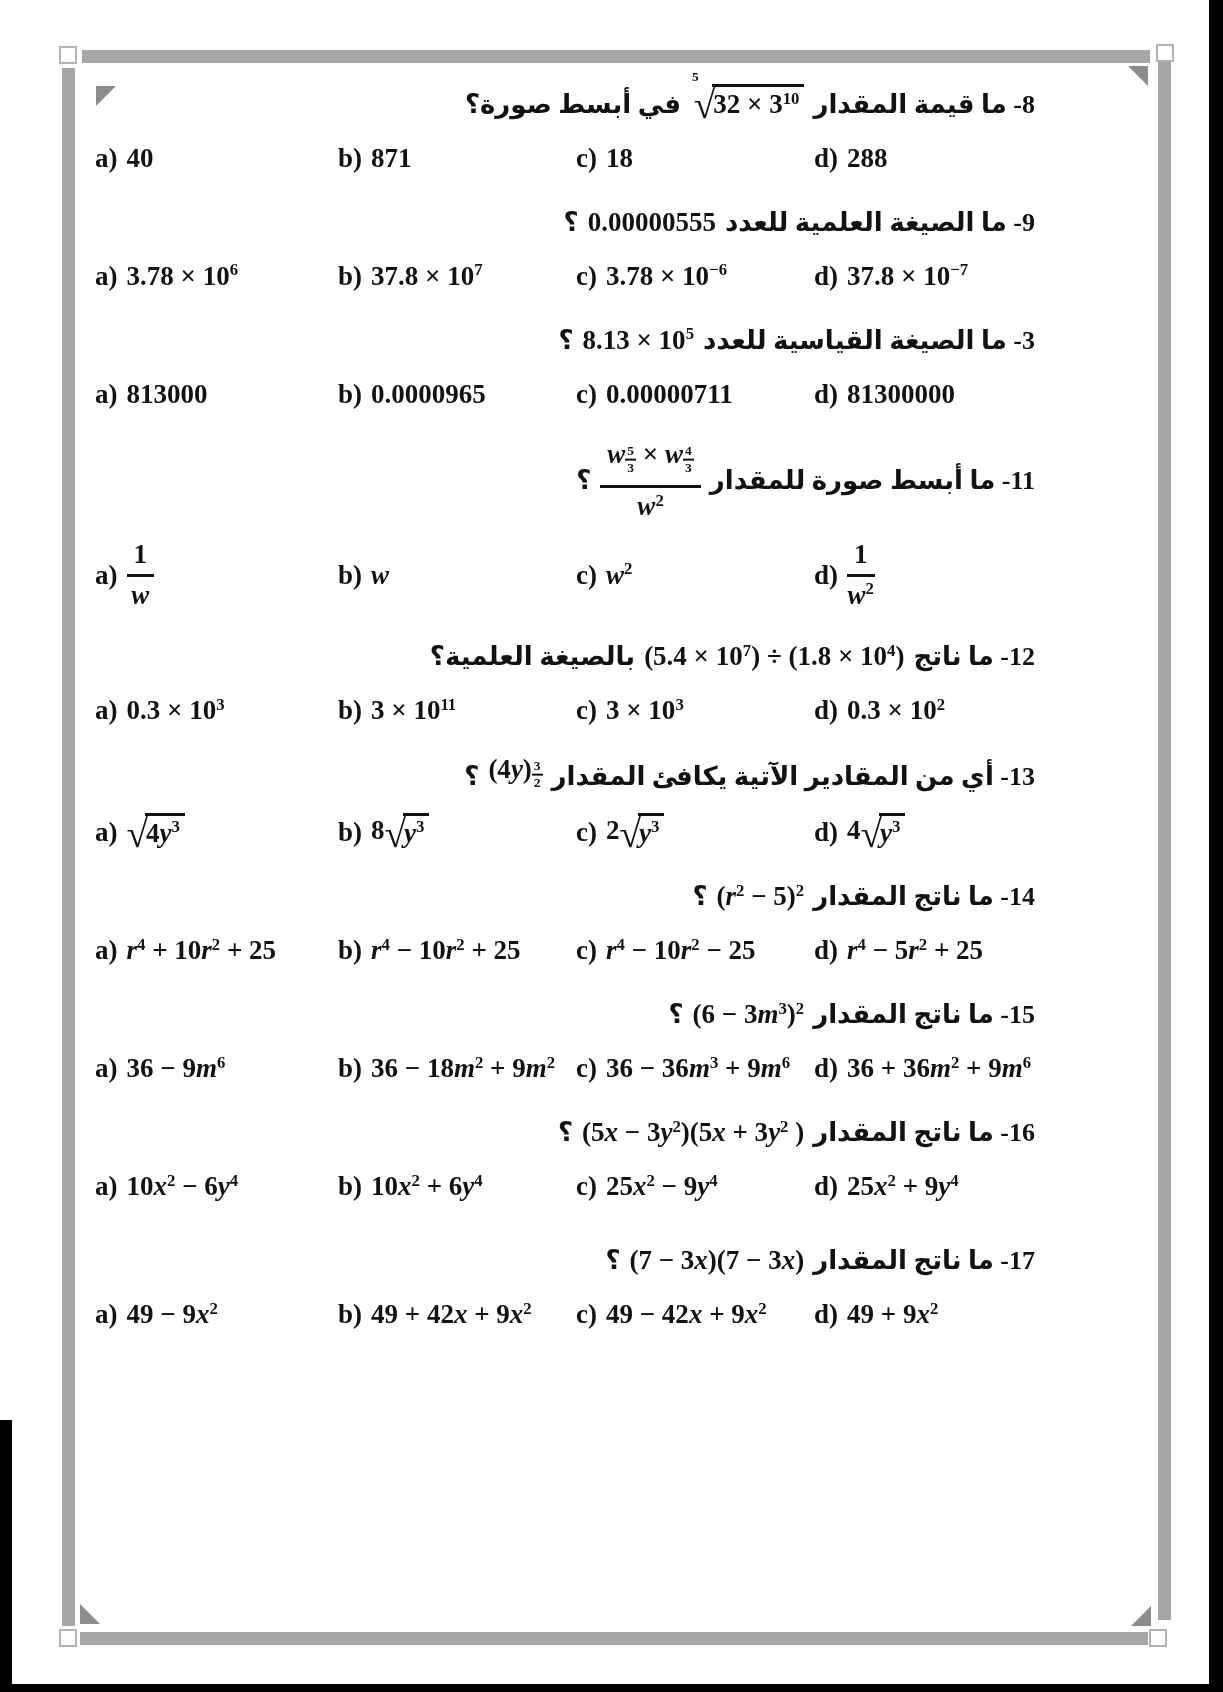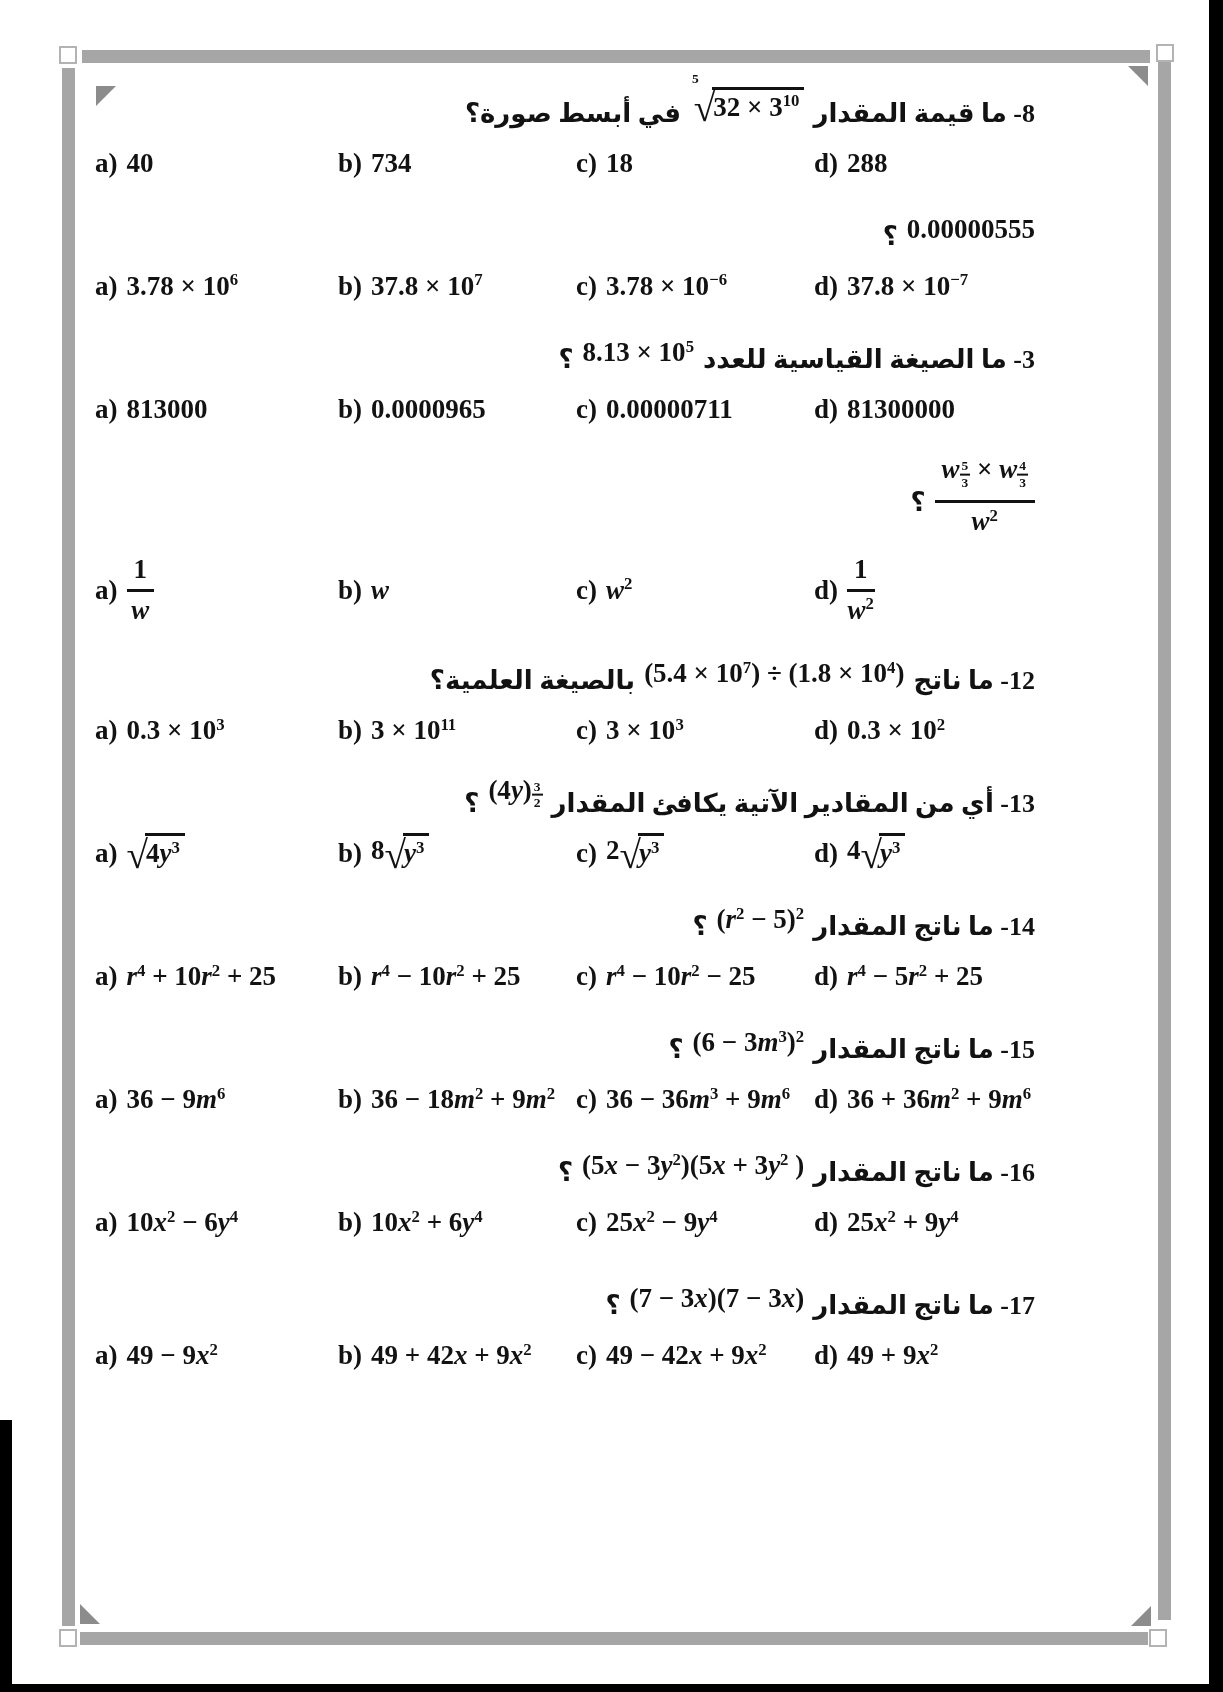--- a/index.html
+++ b/index.html
@@ -31,21 +31,21 @@
   .scan-bottom{left:0;top:1684px;width:1223px;height:8px;}
   .scan-left{left:0;top:1420px;width:12px;height:272px;}
   
   .content{position:absolute;left:95px;top:84px;width:940px;}
   .question-block{margin:0;}
   .question-block:nth-child(10){margin-top:34px;}
   .q-line{
     display:flex;direction:rtl;justify-content:flex-start;align-items:center;
     gap:9px;font-size:26px;min-height:40px;margin-bottom:14px;
   }
-  .q-text,.q-tail{white-space:nowrap;margin-top:14px;}
+  .q-text,.q-tail{white-space:nowrap;}
   .q-math{direction:ltr;unicode-bidi:isolate;font-size:27px;white-space:nowrap;}
   .opts{
     display:grid;grid-template-columns:243px 238px 238px 1fr;direction:ltr;
     align-items:center;font-size:27px;min-height:40px;margin-bottom:24px;
   }
   .opt{display:flex;align-items:center;gap:9px;white-space:nowrap;min-height:40px;}
   
   sup{font-size:62%;line-height:0;position:relative;top:-0.55em;vertical-align:baseline;}
   i{font-style:italic;}
   .frac{display:inline-flex;flex-direction:column;align-items:center;
@@ -90,37 +90,38 @@
       <span class="q-tail">في أبسط صورة؟</span>
     </div>
     <div class="opts">
   <div class="opt">
     <span class="opt-label">a)</span>
     <span class="opt-math">40</span>
   </div>
 
   <div class="opt">
     <span class="opt-label">b)</span>
-    <span class="opt-math">734</span>
+    <span class="opt-math">871</span>
   </div>
 
   <div class="opt">
     <span class="opt-label">c)</span>
     <span class="opt-math">18</span>
   </div>
 
   <div class="opt">
     <span class="opt-label">d)</span>
     <span class="opt-math">288</span>
   </div>
 </div>
   </section>
 
   <section class="question-block">
     <div class="q-line">
+      <span class="q-text">9- ما الصيغة العلمية للعدد</span>
       <span class="q-math">0.00000555</span>
       <span class="q-tail">؟</span>
     </div>
     <div class="opts">
   <div class="opt">
     <span class="opt-label">a)</span>
     <span class="opt-math">3.78 × 10<sup>6</sup></span>
   </div>
 
   <div class="opt">
@@ -164,20 +165,21 @@
 
   <div class="opt">
     <span class="opt-label">d)</span>
     <span class="opt-math">81300000</span>
   </div>
 </div>
   </section>
 
   <section class="question-block">
     <div class="q-line">
+      <span class="q-text">11- ما أبسط صورة للمقدار</span>
       <span class="q-math"><span class="frac">
               <span class="fn"><i>w</i><span class="sf">
                   <span class="n">5</span>
                   <span class="d">3</span>
                 </span> × <i>w</i><span class="sf">
                   <span class="n">4</span>
                   <span class="d">3</span>
                 </span></span>
               <span class="fd"><i>w</i><sup>2</sup></span>
             </span></span>

